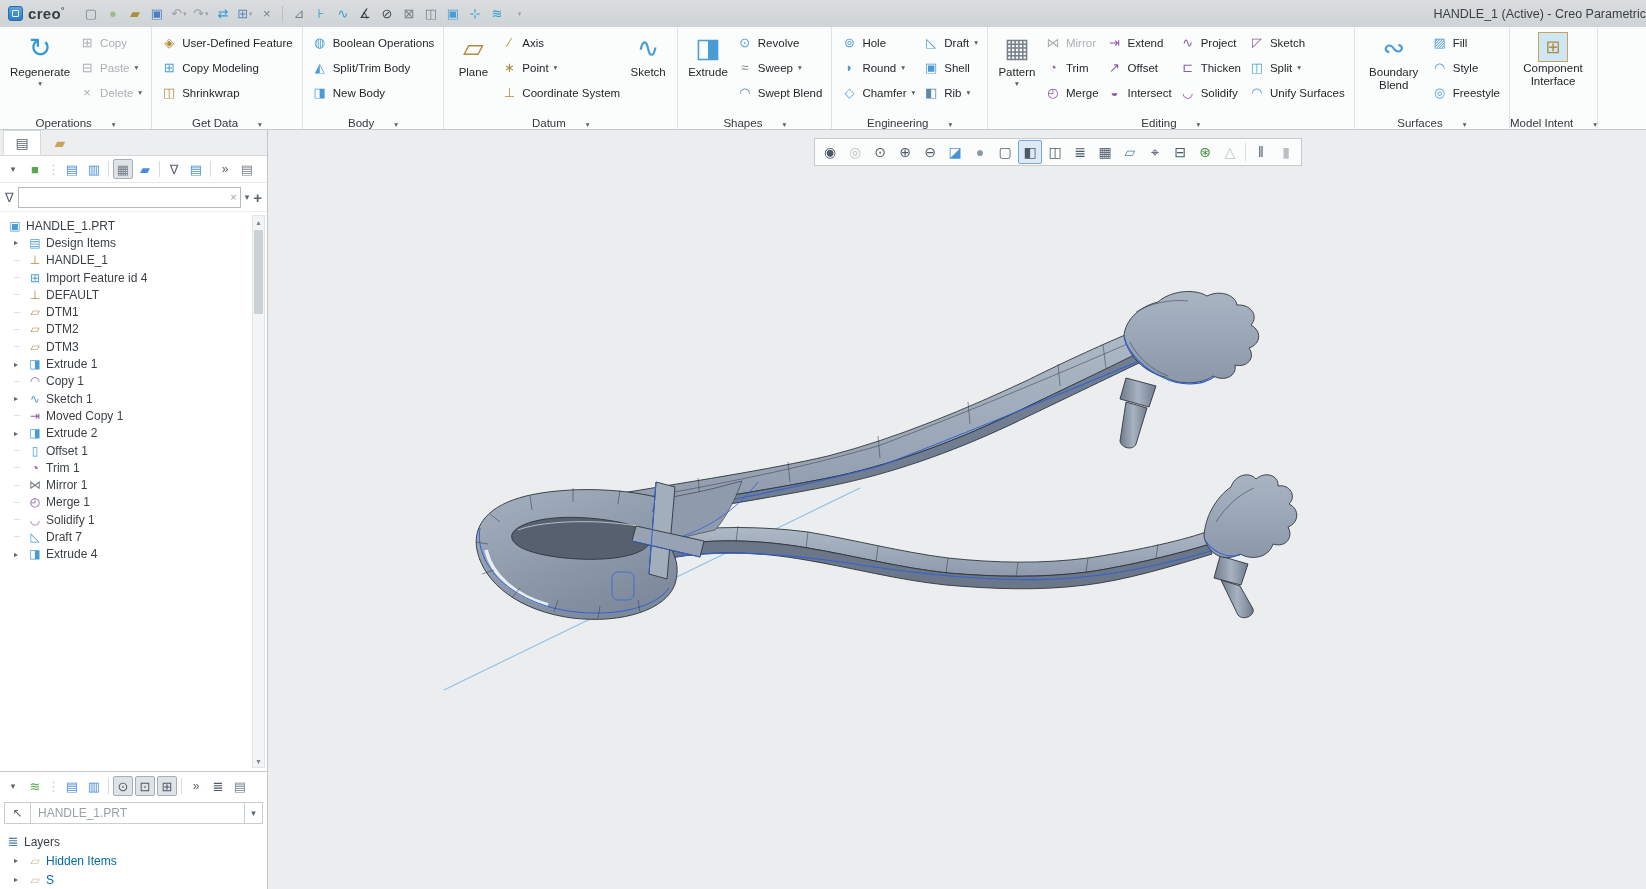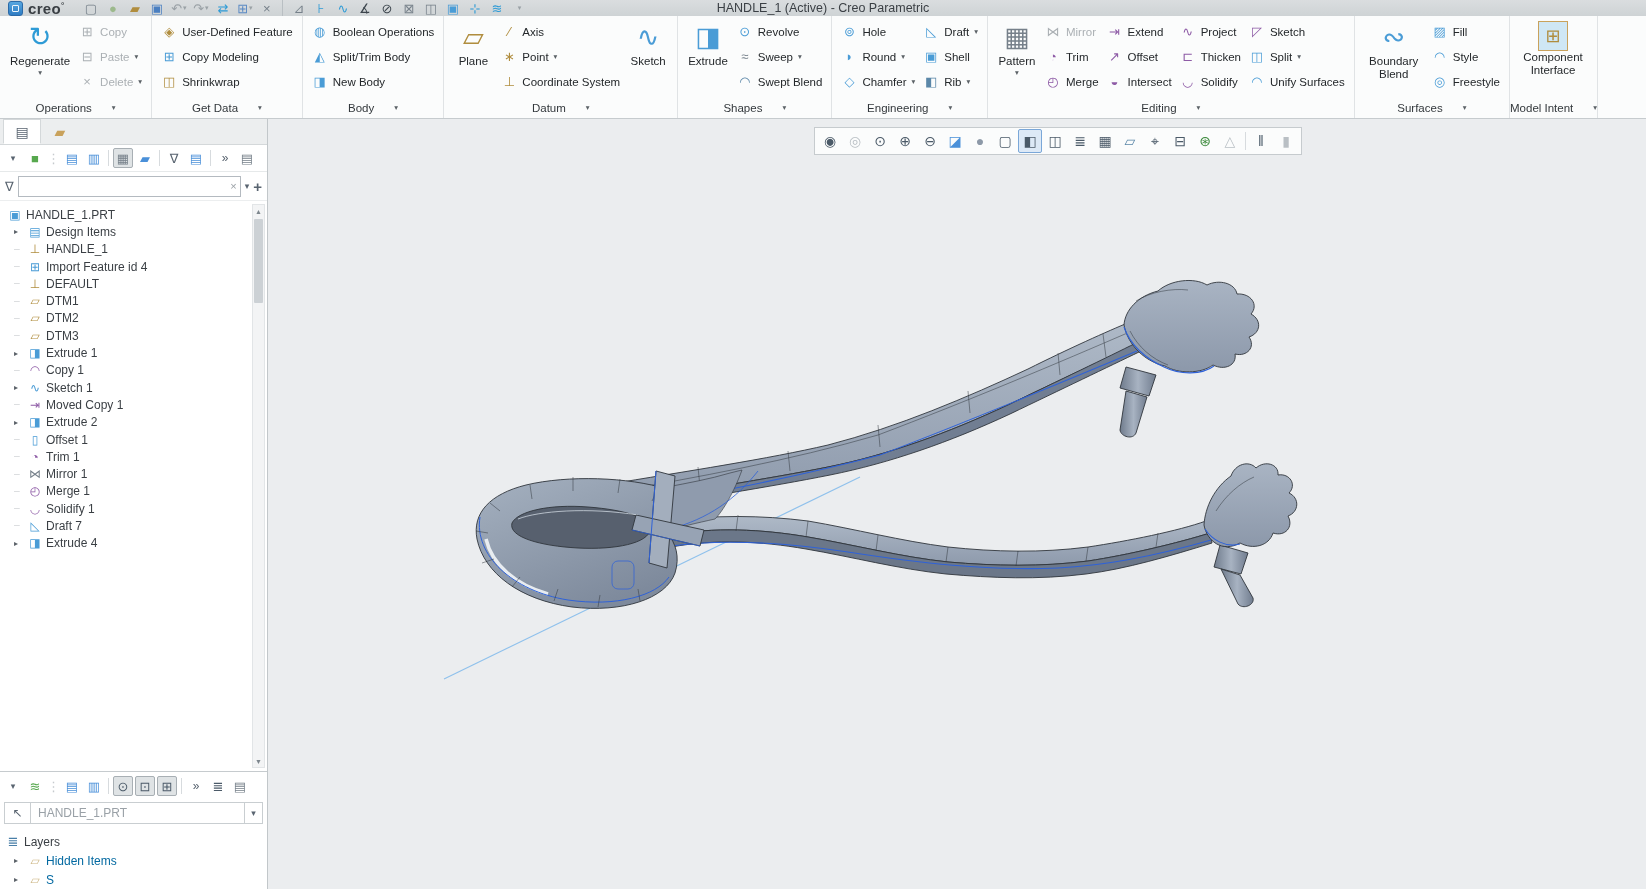--- a/index.html
+++ b/index.html
@@ -1,43 +1,43 @@
 <!DOCTYPE html>
 <html><head>
 <meta charset="utf-8">
 <style>
   * { box-sizing: border-box; margin: 0; padding: 0; }
   html,body { width:1646px; height:889px; overflow:hidden; }
   body { font-family:"Liberation Sans", sans-serif; font-size:12px; color:#3a3f44; background:#fff; }
   .win { position:relative; width:1646px; height:889px; display:flex; flex-direction:column; }
 
   
-  .titlebar { height:16px; background:linear-gradient(#dadddf,#ced3d5); display:flex; align-items:center; padding:0 8px; position:relative; flex:0 0 auto; }
+  .titlebar { height:27px; background:linear-gradient(#dadddf,#ced3d5); display:flex; align-items:center; padding:0 8px; position:relative; flex:0 0 auto; }
   .logo { display:flex; align-items:center; gap:5px; margin-right:16px; }
   .logo-box { width:15px; height:15px; background:linear-gradient(#58a7e0,#2e7cc3); border-radius:3px; border:1px solid #2b6aa8; position:relative; }
   .logo-box::after { content:""; position:absolute; left:3px; top:3px; right:3px; bottom:3px; border:1.5px solid #eaf3fb; border-radius:1px; }
   .logo-text { font-size:15px; font-weight:bold; color:#3a3f44; letter-spacing:.3px; }
   .logo-text sup { font-size:8px; }
   .qa { display:flex; align-items:center; gap:1px; }
   .qi { min-width:21px; height:20px; display:flex; align-items:center; justify-content:center; font-size:13px; color:#76808a; }
   .qi .dd2 { font-size:7px; color:#9aa1a6; margin-left:1px; }
   .qsep { width:1px; height:16px; background:#b9bfc3; margin:0 4px; }
-  .win-title { position:absolute; left:0; right:0; text-align:center; font-size:12.5px; color:#3a3f44; pointer-events:none; }
+  .win-title { position:absolute; left:0; right:0; text-align:right; font-size:12.5px; color:#3a3f44; pointer-events:none; }
 
   
   .tabstrip { height:25px; background:#3e4547; display:flex; align-items:stretch; padding-left:6px; flex:0 0 auto; }
   .tab { padding:0 19px; display:flex; align-items:center; font-size:12.5px; color:#e6e9ea; white-space:nowrap; }
   .tab.file { background:linear-gradient(#5ec24f,#339f3a); color:#fff; }
   .tab.active { background:#fbfcfc; color:#1f7a24; }
 
   
   .ribbon { height:103px; background:#fbfcfc; border-bottom:1px solid #c6cbce; display:flex; flex:0 0 auto; }
   .rgroup { display:flex; flex-direction:column; border-right:1px solid #e0e3e5; }
   .rbody { flex:1; display:flex; align-items:flex-start; padding:3px 5px 0 5px; }
-  .rlabel { height:21px; display:flex; align-items:center; justify-content:center; gap:20px; font-size:11.5px; color:#33383c; }
+  .rlabel { height:21px; display:flex; align-items:flex-end; justify-content:center; gap:20px; font-size:11.5px; color:#33383c; }
   .rcol { display:flex; flex-direction:column; }
   .rbtn { height:25px; display:flex; align-items:center; gap:5px; padding:0 4px; font-size:11.5px; color:#24282b; white-space:nowrap; }
   .rbtn.disabled, .rbtn.disabled .gi { color:#abb0b4 !important; }
   .rlarge { min-width:48px; display:flex; flex-direction:column; align-items:center; justify-content:flex-start; padding:2px 5px 0 5px; font-size:11.5px; color:#24282b; text-align:center; }
   .rlarge .big { font-size:27px; line-height:32px; height:34px; }
   .rlarge .llab { line-height:13px; white-space:nowrap; }
   .gi { width:16px; text-align:center; font-size:13px; }
   .dd { font-size:7.5px; color:#5b6166; }
   .c-blue { color:#4a9cd6; } .c-tan { color:#b08d3e; } .c-purple { color:#8e5ba6; }
   .c-gray { color:#76808a; } .c-dark { color:#3c454d; }

